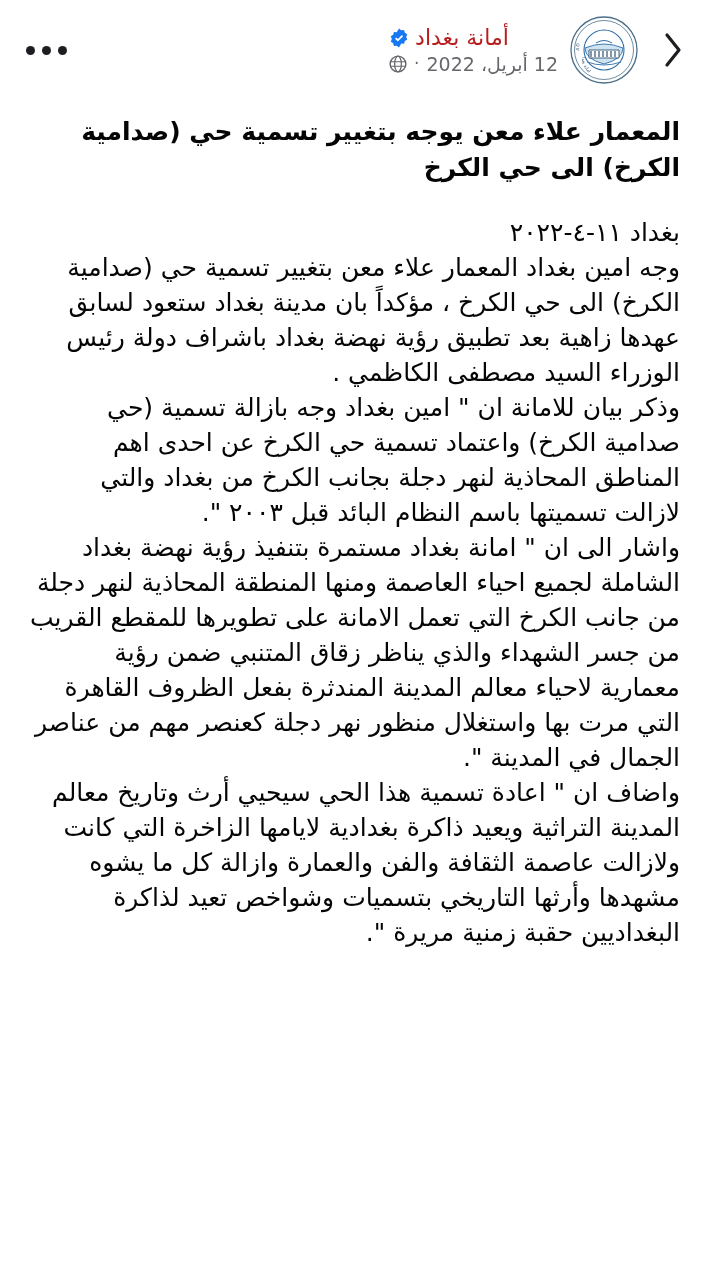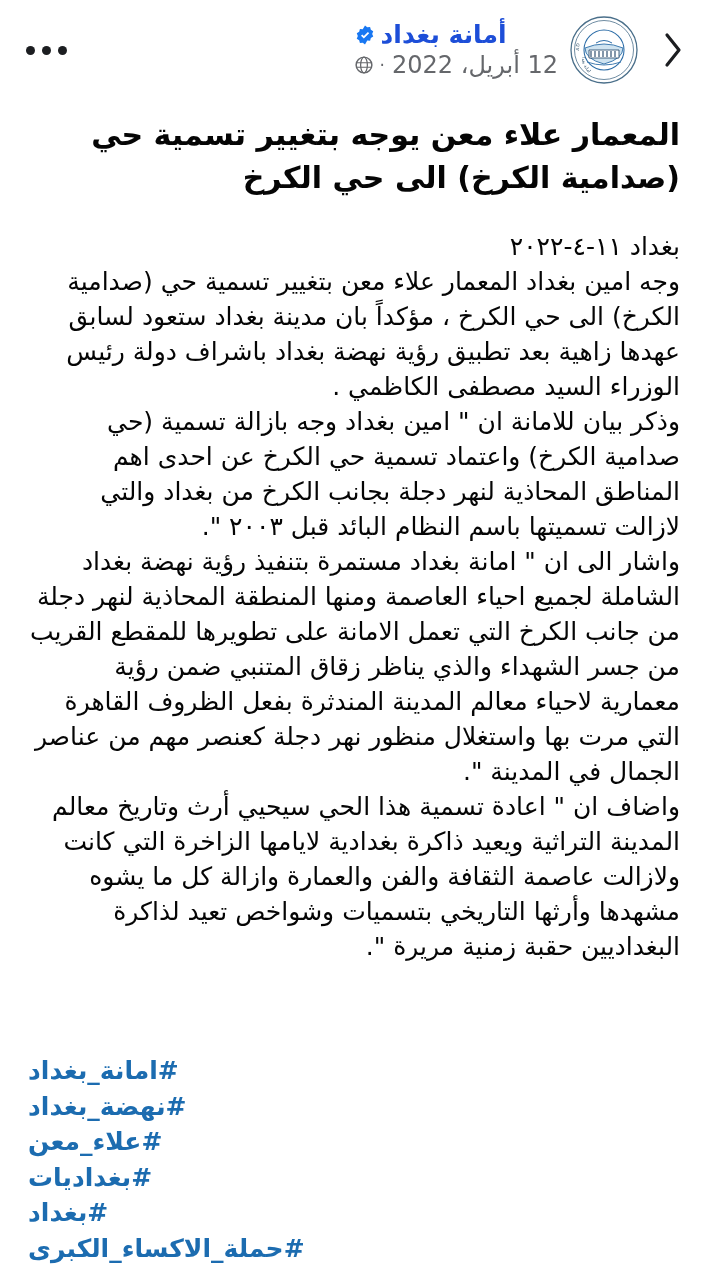--- a/index.html
+++ b/index.html
@@ -108,23 +108,23 @@
   }
 
   .name-row {
     display: flex;
     flex-direction: row;
     align-items: center;
     gap: 6px;
   }
 
   .page-name {
-    font-size: 25px;
-    font-weight: 700;
-    color: #1d4ed8;
+    font-size: 22px;
+    font-weight: 400;
+    color: #b91c1c;
     line-height: 1.15;
     letter-spacing: 0;
     white-space: nowrap;
   }
 
   .verified {
     width: 20px;
     height: 20px;
     flex: 0 0 auto;
     display: block;
@@ -132,21 +132,21 @@
 
   .meta-row {
     display: flex;
     flex-direction: row;
     align-items: center;
     gap: 6px;
     direction: rtl;
   }
 
   .post-date {
-    font-size: 24px;
+    font-size: 19px;
     color: #65676b;
     font-weight: 400;
     white-space: nowrap;
   }
 
   .meta-dot {
     font-size: 17px;
     color: #65676b;
     line-height: 1;
     padding: 0 1px;
@@ -160,21 +160,21 @@
   }
 
   
   .post-body {
     padding: 0 30px 0 28px;
     direction: rtl;
     text-align: right;
   }
 
   .post-title {
-    font-size: 30px;
+    font-size: 25px;
     font-weight: 700;
     line-height: 1.42;
     color: #050505;
     margin-top: 14px;
     letter-spacing: 0;
   }
 
   .post-text {
     font-size: 25px;
     font-weight: 400;
@@ -280,22 +280,14 @@
 
   <div class="post-body">
     <div class="post-title">المعمار علاء معن يوجه بتغيير تسمية حي (صدامية الكرخ) الى حي الكرخ</div>
     <div class="post-text">بغداد ١١-٤-٢٠٢٢
 وجه امين بغداد المعمار علاء معن بتغيير تسمية حي (صدامية الكرخ) الى حي الكرخ ، مؤكداً بان مدينة بغداد ستعود لسابق عهدها زاهية بعد تطبيق رؤية نهضة بغداد باشراف دولة رئيس الوزراء السيد مصطفى الكاظمي .
 وذكر بيان للامانة ان " امين بغداد وجه بازالة تسمية (حي صدامية الكرخ) واعتماد تسمية حي الكرخ عن احدى اهم المناطق المحاذية لنهر دجلة بجانب الكرخ من بغداد والتي لازالت تسميتها باسم النظام البائد قبل ٢٠٠٣ ".
 واشار الى ان " امانة بغداد مستمرة بتنفيذ رؤية نهضة بغداد الشاملة لجميع احياء العاصمة ومنها المنطقة المحاذية لنهر دجلة من جانب الكرخ التي تعمل الامانة على تطويرها للمقطع القريب من جسر الشهداء والذي يناظر زقاق المتنبي ضمن رؤية معمارية لاحياء معالم المدينة المندثرة بفعل الظروف القاهرة التي مرت بها واستغلال منظور نهر دجلة كعنصر مهم من عناصر الجمال في المدينة ".
 واضاف ان " اعادة تسمية هذا الحي سيحيي أرث وتاريخ معالم المدينة التراثية ويعيد ذاكرة بغدادية لايامها الزاخرة التي كانت ولازالت عاصمة الثقافة والفن والعمارة وازالة كل ما يشوه مشهدها وأرثها التاريخي بتسميات وشواخص تعيد لذاكرة البغداديين حقبة زمنية مريرة ".</div>
   </div>
 
-  <div class="hashtags">
-    <a class="hashtag" href="#">#امانة_بغداد</a>
-    <a class="hashtag" href="#">#نهضة_بغداد</a>
-    <a class="hashtag" href="#">#علاء_معن</a>
-    <a class="hashtag" href="#">#بغداديات</a>
-    <a class="hashtag" href="#">#بغداد</a>
-    <a class="hashtag" href="#">#حملة_الاكساء_الكبرى</a>
-  </div>
 
 </div>
 
 </body></html>

